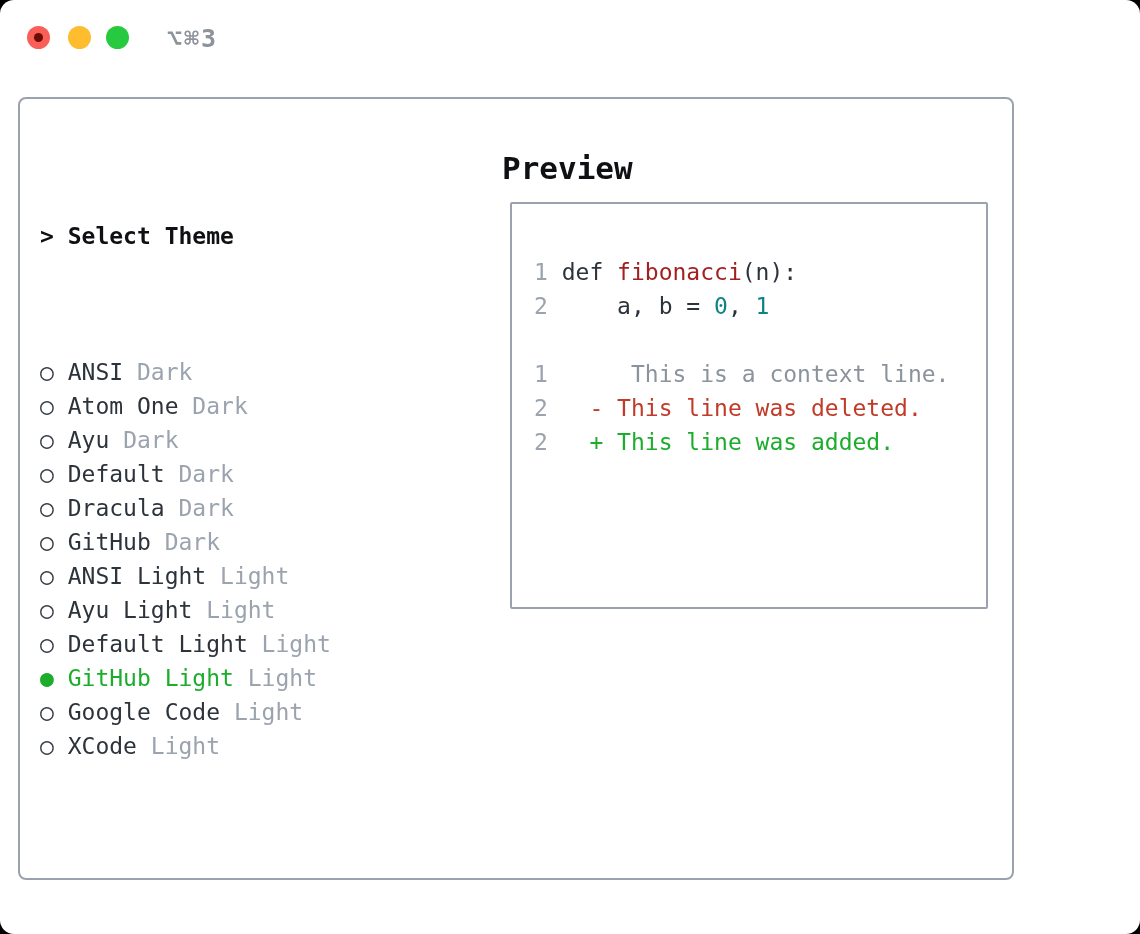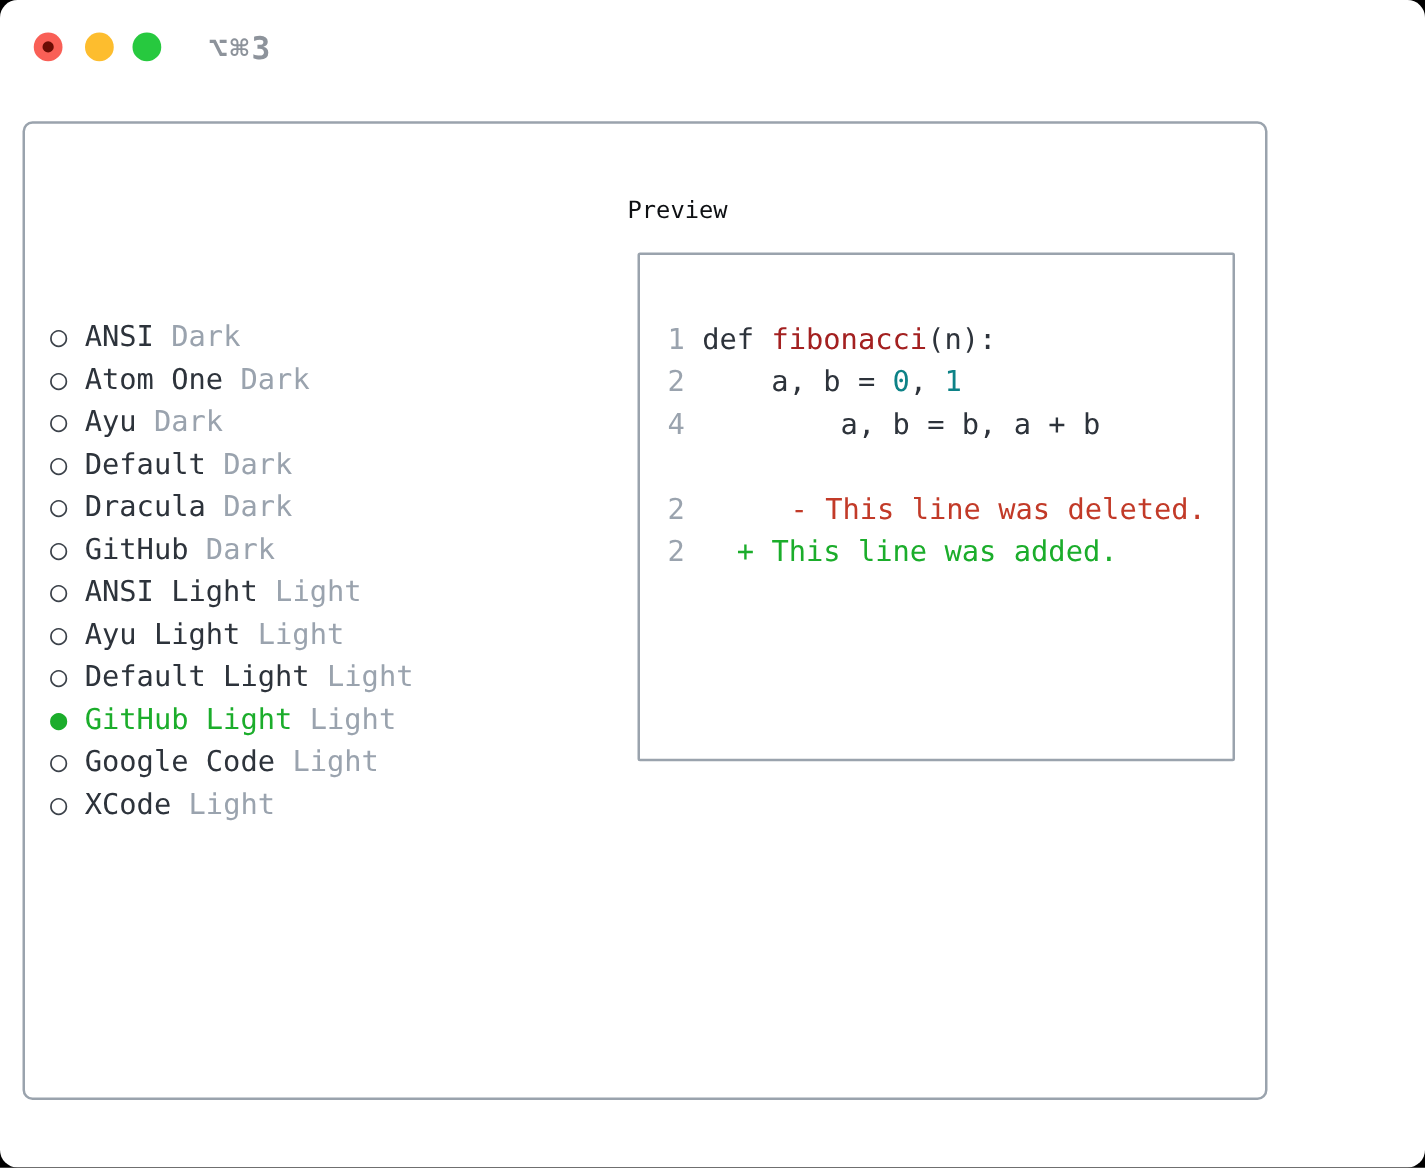--- a/index.html
+++ b/index.html
@@ -28,69 +28,70 @@
   .col-left{position:absolute;left:20px;top:52px;font-size:23px;line-height:34px;color:var(--dark);white-space:pre;}
   .row{height:34px;white-space:pre;}
   .spacer{height:34px;}
   .list-header{font-weight:bold;color:var(--header);}
   .prompt{color:var(--header);font-weight:bold;}
   .bullet{color:#3c424a;}
   .item .name{color:var(--dark);}
   .item.selected .name,.item.selected .bullet{color:var(--green);}
   .variant{color:var(--gray);}
 
-  .preview-header{position:absolute;left:482px;top:52px;height:34px;line-height:34px;font-size:19px;font-weight:normal;color:var(--header);}
+  .preview-header{position:absolute;left:482px;top:52px;height:34px;line-height:34px;font-size:31px;font-weight:bold;color:var(--header);}
   .preview-box{position:absolute;left:490px;top:103px;width:478px;height:407px;border:2px solid var(--border);border-radius:2px;background:#fff;padding:51px 0 0 22px;font-size:23px;line-height:34px;}
 
   .c-num{color:var(--gray);}
   .c-dark{color:var(--dark);}
   .c-func{color:var(--func);}
   .c-teal{color:var(--teal);}
   .c-blue{color:var(--blue);}
   .c-ctx{color:var(--ctx);}
-  .c-red{color:var(--red);margin-left:43px;}
+  .c-red{color:var(--red);}
   .c-green{color:var(--green);}
 </style>
 </head>
 <body>
 
 <div class="window">
 
   <div class="titlebar">
     <div class="tl tl-close">
         <div class="dot"></div>
       </div>
     <div class="tl tl-min"></div>
     <div class="tl tl-max"></div>
     <div class="win-title">⌥⌘3</div>
   </div>
 
   <div class="panel">
 
     <div class="col-left">
+      <div class="row list-header"><span class="prompt">&gt;</span><span> </span><span>Select Theme</span></div>
 
       <div id="theme-list"><div class="row item"><span class="bullet">○</span> <span class="name">ANSI</span> <span class="variant">Dark</span></div><div class="row item"><span class="bullet">○</span> <span class="name">Atom One</span> <span class="variant">Dark</span></div><div class="row item"><span class="bullet">○</span> <span class="name">Ayu</span> <span class="variant">Dark</span></div><div class="row item"><span class="bullet">○</span> <span class="name">Default</span> <span class="variant">Dark</span></div><div class="row item"><span class="bullet">○</span> <span class="name">Dracula</span> <span class="variant">Dark</span></div><div class="row item"><span class="bullet">○</span> <span class="name">GitHub</span> <span class="variant">Dark</span></div><div class="row item"><span class="bullet">○</span> <span class="name">ANSI Light</span> <span class="variant">Light</span></div><div class="row item"><span class="bullet">○</span> <span class="name">Ayu Light</span> <span class="variant">Light</span></div><div class="row item"><span class="bullet">○</span> <span class="name">Default Light</span> <span class="variant">Light</span></div><div class="row item selected"><span class="bullet">●</span> <span class="name">GitHub Light</span> <span class="variant">Light</span></div><div class="row item"><span class="bullet">○</span> <span class="name">Google Code</span> <span class="variant">Light</span></div><div class="row item"><span class="bullet">○</span> <span class="name">XCode</span> <span class="variant">Light</span></div></div>
 
       <div class="spacer"></div>
 
       
 
       
 
       
 
       
       
     </div>
 
     <div class="preview-header">Preview</div>
 
     <div class="preview-box" id="preview-box">
         <div class="row"><span class="c-num">1</span><span class="c-dark"> def </span><span class="c-func">fibonacci</span><span class="c-dark">(n):</span></div>
         <div class="row"><span class="c-num">2</span><span class="c-dark">     a, b = </span><span class="c-teal">0</span><span class="c-dark">, </span><span class="c-teal">1</span></div>
-        <div class="row"><span class="c-num">4</span><span class="c-dark">         a, b = b, a + b</span></div>
         <div class="row"></div>
+        <div class="row"><span class="c-num">1</span><span class="c-ctx">      This is a context line.</span></div>
         <div class="row"><span class="c-num">2</span><span class="c-dark">   </span><span class="c-red">- This line was deleted.</span></div>
         <div class="row"><span class="c-num">2</span><span class="c-dark">   </span><span class="c-green">+ This line was added.</span></div>
       </div>
 
   </div>
 </div>
 
 </body></html>

